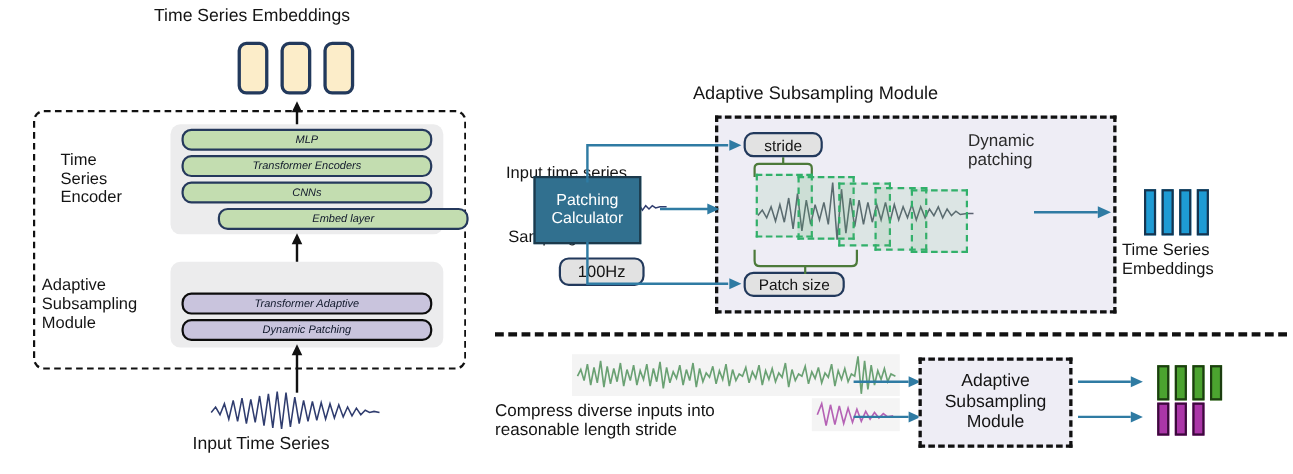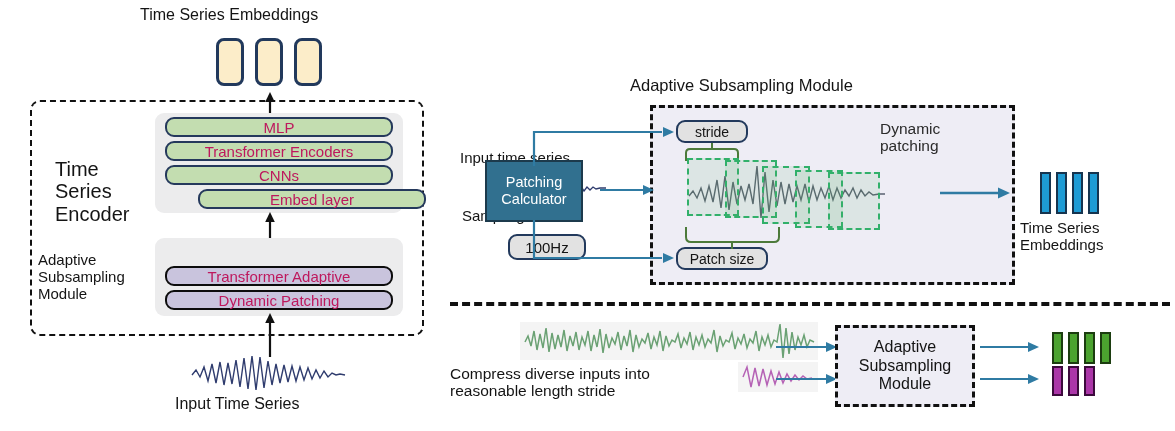--- a/index.html
+++ b/index.html
@@ -7,21 +7,21 @@
        font-family:"Liberation Sans","DejaVu Sans",sans-serif;color:#111;}
   .abs{position:absolute;}
   .lbl{position:absolute;line-height:1.12;color:#141414;white-space:pre-line;}
 
   
   #left-panel{left:0;top:0;width:440px;height:431px;}
   #ts-module-dashed{left:30px;top:100px;width:390px;height:232px;
       border:2.5px dashed #111;border-radius:10px;background:transparent;}
   .group-bg{position:absolute;background:#ececed;border-radius:9px;}
   .row-box{position:absolute;border-radius:9px;display:flex;align-items:center;
-      justify-content:center;font-size:15px;color:#be185d;box-sizing:border-box;}
+      justify-content:center;font-size:10px;color:#0f172a;box-sizing:border-box;font-style:italic;}
   .row-green{background:#c3ddb0;border:2px solid #25395c;}
   .row-purple{background:#c9c4dd;border:2px solid #0c0c0c;}
   .emb-box{position:absolute;width:28px;height:48px;background:#fcedc9;
       border:3px solid #22395c;border-radius:8px;box-sizing:border-box;}
 
   
   #right-panel{left:440px;top:0;width:735px;height:431px;}
   #asm-dashed{position:absolute;left:210px;top:105px;width:365px;height:180px;
       border:3px dashed #111;background:#eeedf5;box-sizing:border-box;}
   #divider-dashed{position:absolute;left:10px;top:302px;width:720px;height:0;
@@ -61,21 +61,21 @@
 
   <svg class="abs" style="left:262px;top:92px;" width="16" height="32">
     <line x1="8" y1="32" x2="8" y2="8" stroke="#111" stroke-width="2.2"></line>
     <polygon points="8,0 3.2,10 12.8,10" fill="#111"></polygon>
   </svg>
 
 
   <div class="abs" id="ts-module-dashed"></div>
 
   <div class="group-bg" style="left:155px;top:113px;width:248px;height:100px;"></div>
-  <div class="lbl" style="left:55px;top:158px;width:95px;font-size:20px;">Time
+  <div class="lbl" style="left:55px;top:138px;width:95px;font-size:15px;">Time
 Series
 Encoder</div>
 
   <div class="row-box row-green" style="left:165px;top:117px;width:228px;height:20px;">MLP</div>
   <div class="row-box row-green" style="left:165px;top:141px;width:228px;height:20px;">Transformer Encoders</div>
   <div class="row-box row-green" style="left:165px;top:165px;width:228px;height:20px;">CNNs</div>
   <div class="row-box row-green" style="left:165px;top:189px;width:228px;height:20px;margin-left:33px;">Embed layer</div>
 
   <svg class="abs" style="left:262px;top:212px;" width="16" height="30">
     <line x1="8" y1="30" x2="8" y2="8" stroke="#111" stroke-width="2.2"></line>

